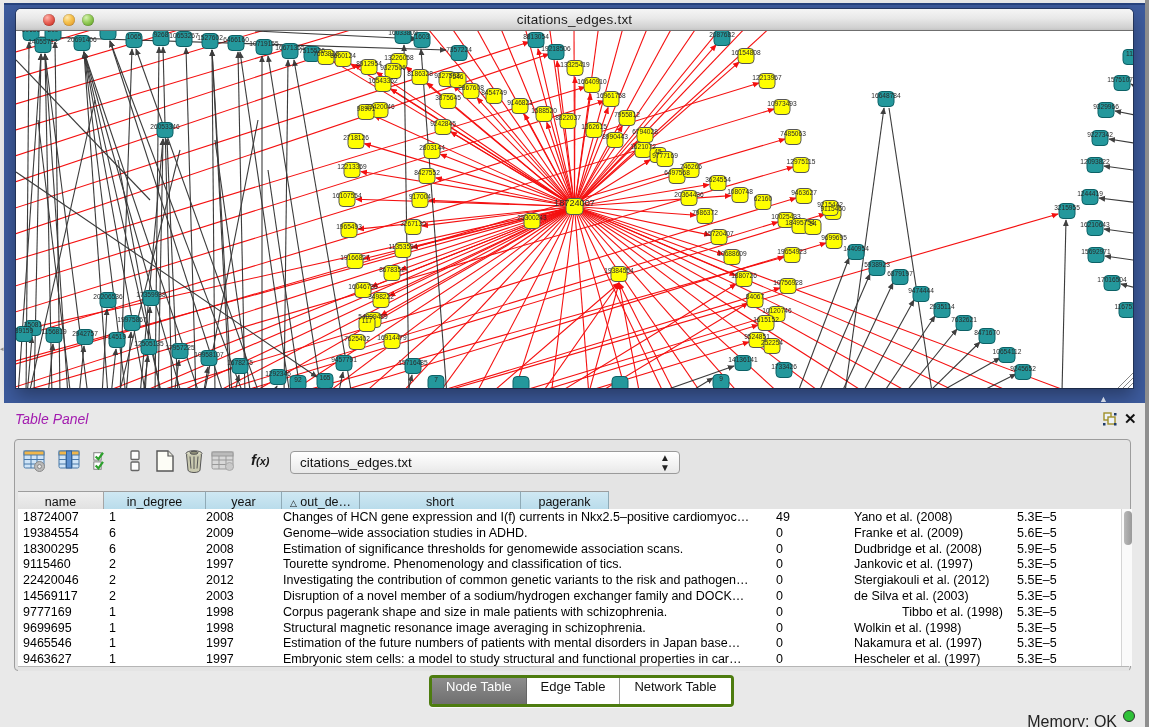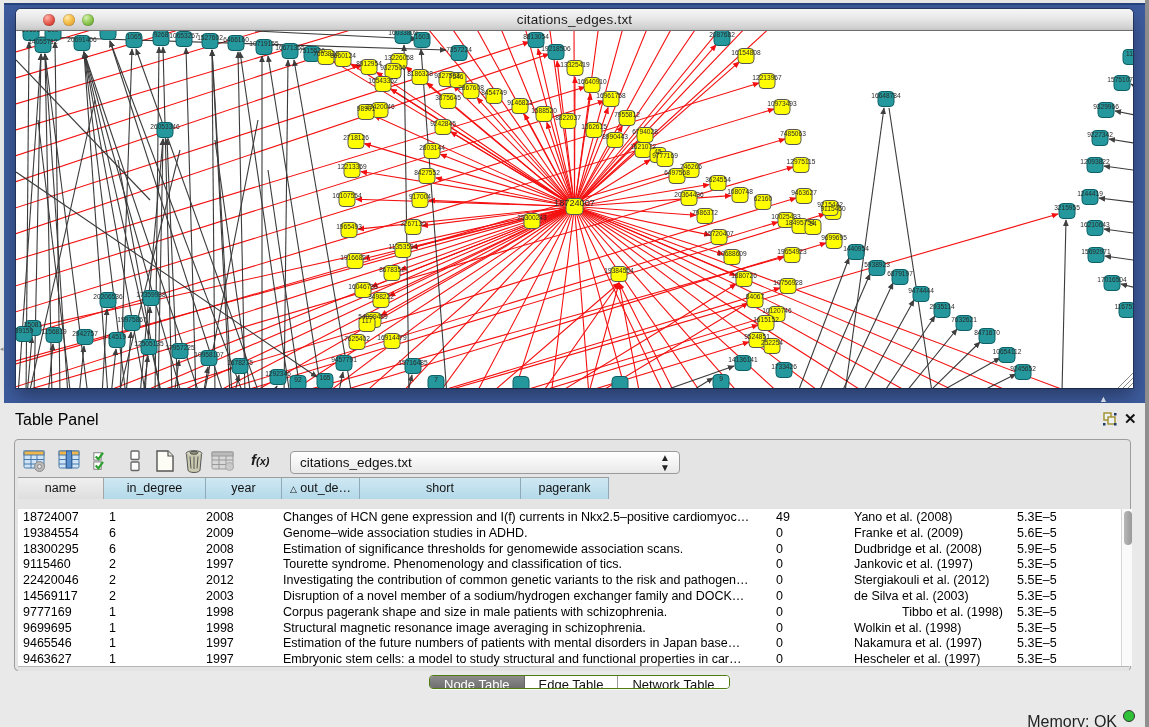--- a/index.html
+++ b/index.html
@@ -19,45 +19,45 @@
 #title { position:absolute; width:100%; text-align:center; top:3px;
   font-size:13.5px; color:#1c1c1c; letter-spacing:0.2px; }
 .tl { position:absolute; top:5px; width:12px; height:12px; border-radius:50%; }
 #tl1 { left:27px; background:radial-gradient(circle at 35% 30%, #ffb3ab, #ec6b5f 40%, #d33b2f 75%, #b12215); box-shadow:inset 0 0 1px rgba(0,0,0,.5);}
 #tl2 { left:46.5px; background:radial-gradient(circle at 35% 30%, #ffe9b0, #f6c34f 40%, #e8a433 75%, #c4831a); box-shadow:inset 0 0 1px rgba(0,0,0,.5);}
 #tl3 { left:66px; background:radial-gradient(circle at 35% 30%, #d6f3b2, #9ad05f 40%, #6fae33 75%, #528c1b); box-shadow:inset 0 0 1px rgba(0,0,0,.5);}
 #canvas { position:absolute; left:0; top:22px; width:1117px; height:357px;
   background:#fff; overflow:hidden; }
 #tpanel { position:absolute; left:0px; top:403px; width:1145px; height:324px; background:#e9e9e9; }
 #tphead { position:absolute; left:0; top:0; width:100%; height:30px; }
-#tphead .t { position:absolute; left:15px; top:8px; font-size:16px; color:#000000; }
+#tphead .t { position:absolute; left:15px; top:8px; font-size:14px; color:#a21caf;font-style:italic; }
 #floatico { position:absolute; left:1103px; top:9px; width:14px; height:14px; }
 #closex { position:absolute; left:1124px; top:7px; font-size:15px; font-weight:bold; color:#111; }
 #inner { position:absolute; left:14px; top:36px; width:1117px; height:232px;
   background:#e4e4e4; border:1px solid #9d9d9d; border-radius:4px; }
 #toolbar { position:absolute; left:0; top:0; width:100%; height:42px; }
 #combo { position:absolute; left:275px; top:11px; width:390px; height:23px;
   background:linear-gradient(#ffffff,#f2f2f2 60%,#e8e8e8); border:1px solid #9a9a9a;
   border-radius:4px; font-size:13.5px; color:#111; padding:3px 0 0 9px; }
 #combo .ar { position:absolute; right:9px; top:1px; font-size:10px; color:#222; line-height:10px; }
-#thead { position:absolute; left:3px; top:37px; width:1103px; height:26px; display:flex;
+#thead { position:absolute; left:3px; top:51px; width:1103px; height:26px; display:flex;
   font-size:12.5px; color:#111; }
 #thead div { border-right:1px solid #8faab6; border-top:1px solid #9d9d9d; text-align:center; padding-top:3px;
   background:linear-gradient(#cfe8f3,#b4d9e9); height:22px; }
 #thead div.g { background:linear-gradient(#efefef,#dedede); border-right:1px solid #a5a5a5; }
 #tbody { position:absolute; left:3px; top:69px; width:1103px; height:158px; background:#fff;
   font-size:12.5px; color:#000; }
 .row { position:absolute; left:0; width:100%; height:16px; white-space:nowrap; }
 .row span { position:absolute; top:1px; }
 #vscroll { position:absolute; left:1106px; top:69px; width:11px; height:157px; background:#fafafa; border-left:1px solid #d5d5d5;}
 #vthumb { position:absolute; left:1.5px; top:2px; width:8px; height:34px; border-radius:4px;
   background:linear-gradient(90deg,#b8b8b8,#999); }
 #tblbottom { position:absolute; left:3px; top:226px; width:1111px; height:5px; background:#e4e4e4; border-top:1px solid #b5b5b5;}
-#tabs { position:absolute; left:429px; top:272px; height:14px; display:flex;
-  border:1px solid #4d7c0f; border-radius:4px; overflow:hidden; font-size:13px;
+#tabs { position:absolute; left:429px; top:272px; height:32px; display:flex;
+  border:3px solid #4d7c0f; border-radius:4px; overflow:hidden; font-size:13px;
   box-shadow:0 1px 0 rgba(255,255,255,.7);}
 #tabs div { padding:1px 14px 0 14px; background:#fff; color:#111; border-right:1px solid #9a9a9a; }
 #tabs div.sel { background:linear-gradient(#8d8d8d,#6f6f6f); color:#fff; border-right:1px solid #666; }
 #tabs div:last-child { border-right:none; }
 #memok { position:absolute; right:28px; top:310px; font-size:16px; color:#222; }
 #memdot { position:absolute; right:10px; top:307px; width:12px; height:12px; border-radius:50%;
   background:#2fc138; border:1px solid #333; }
 #divarrow { position:absolute; left:1099px; top:394px; width:0; height:0; color:#cfd6e4; font-size:9px;}
 </style>
 </head>

